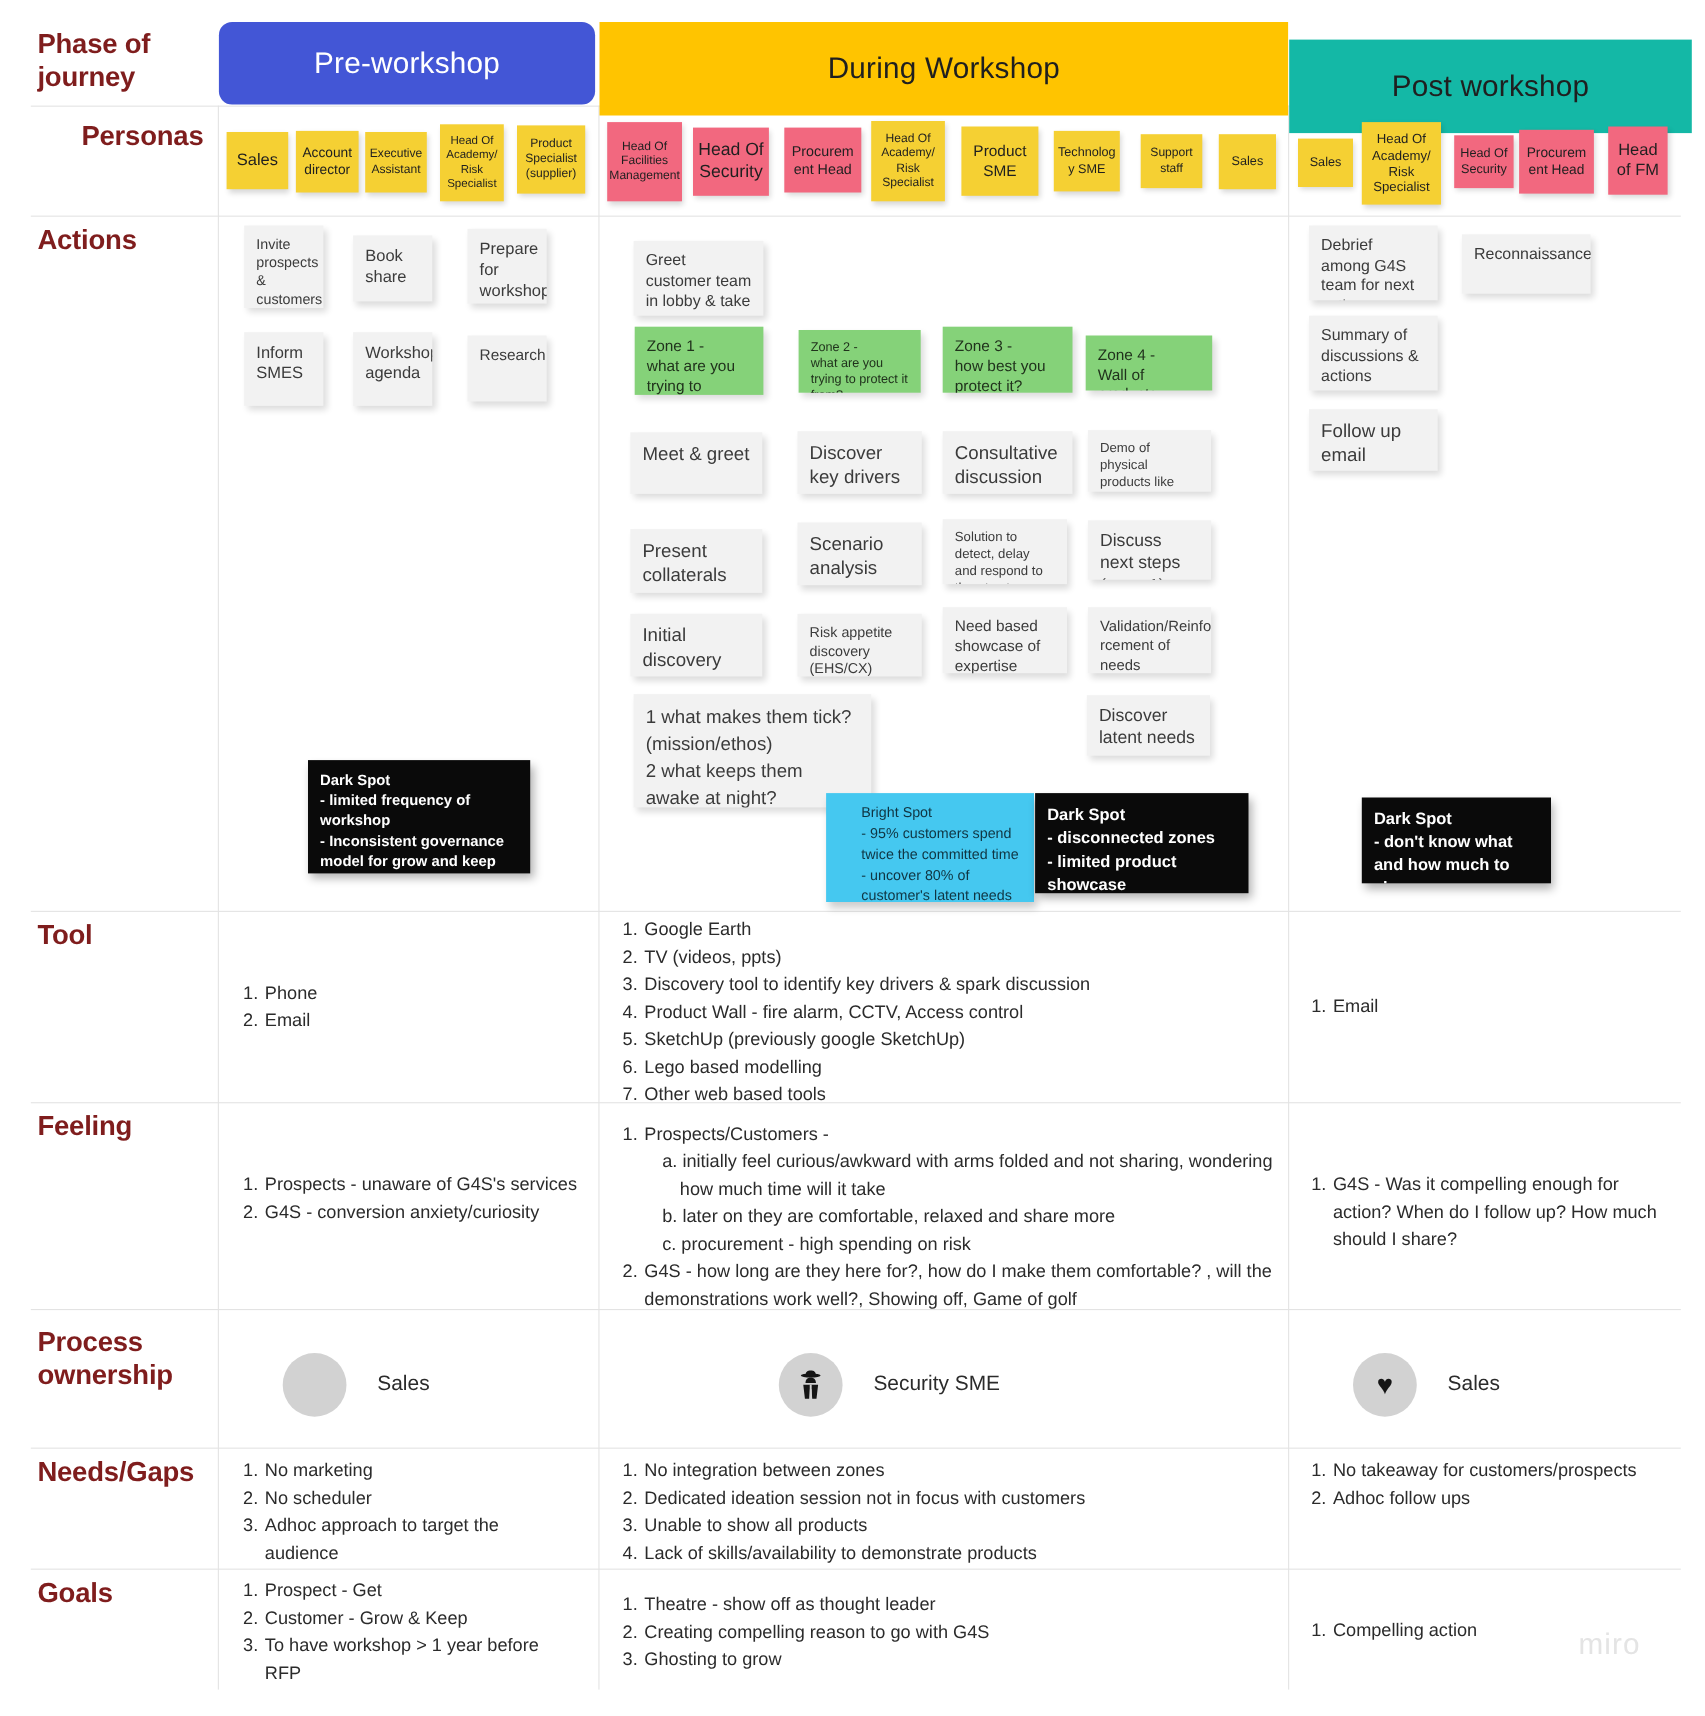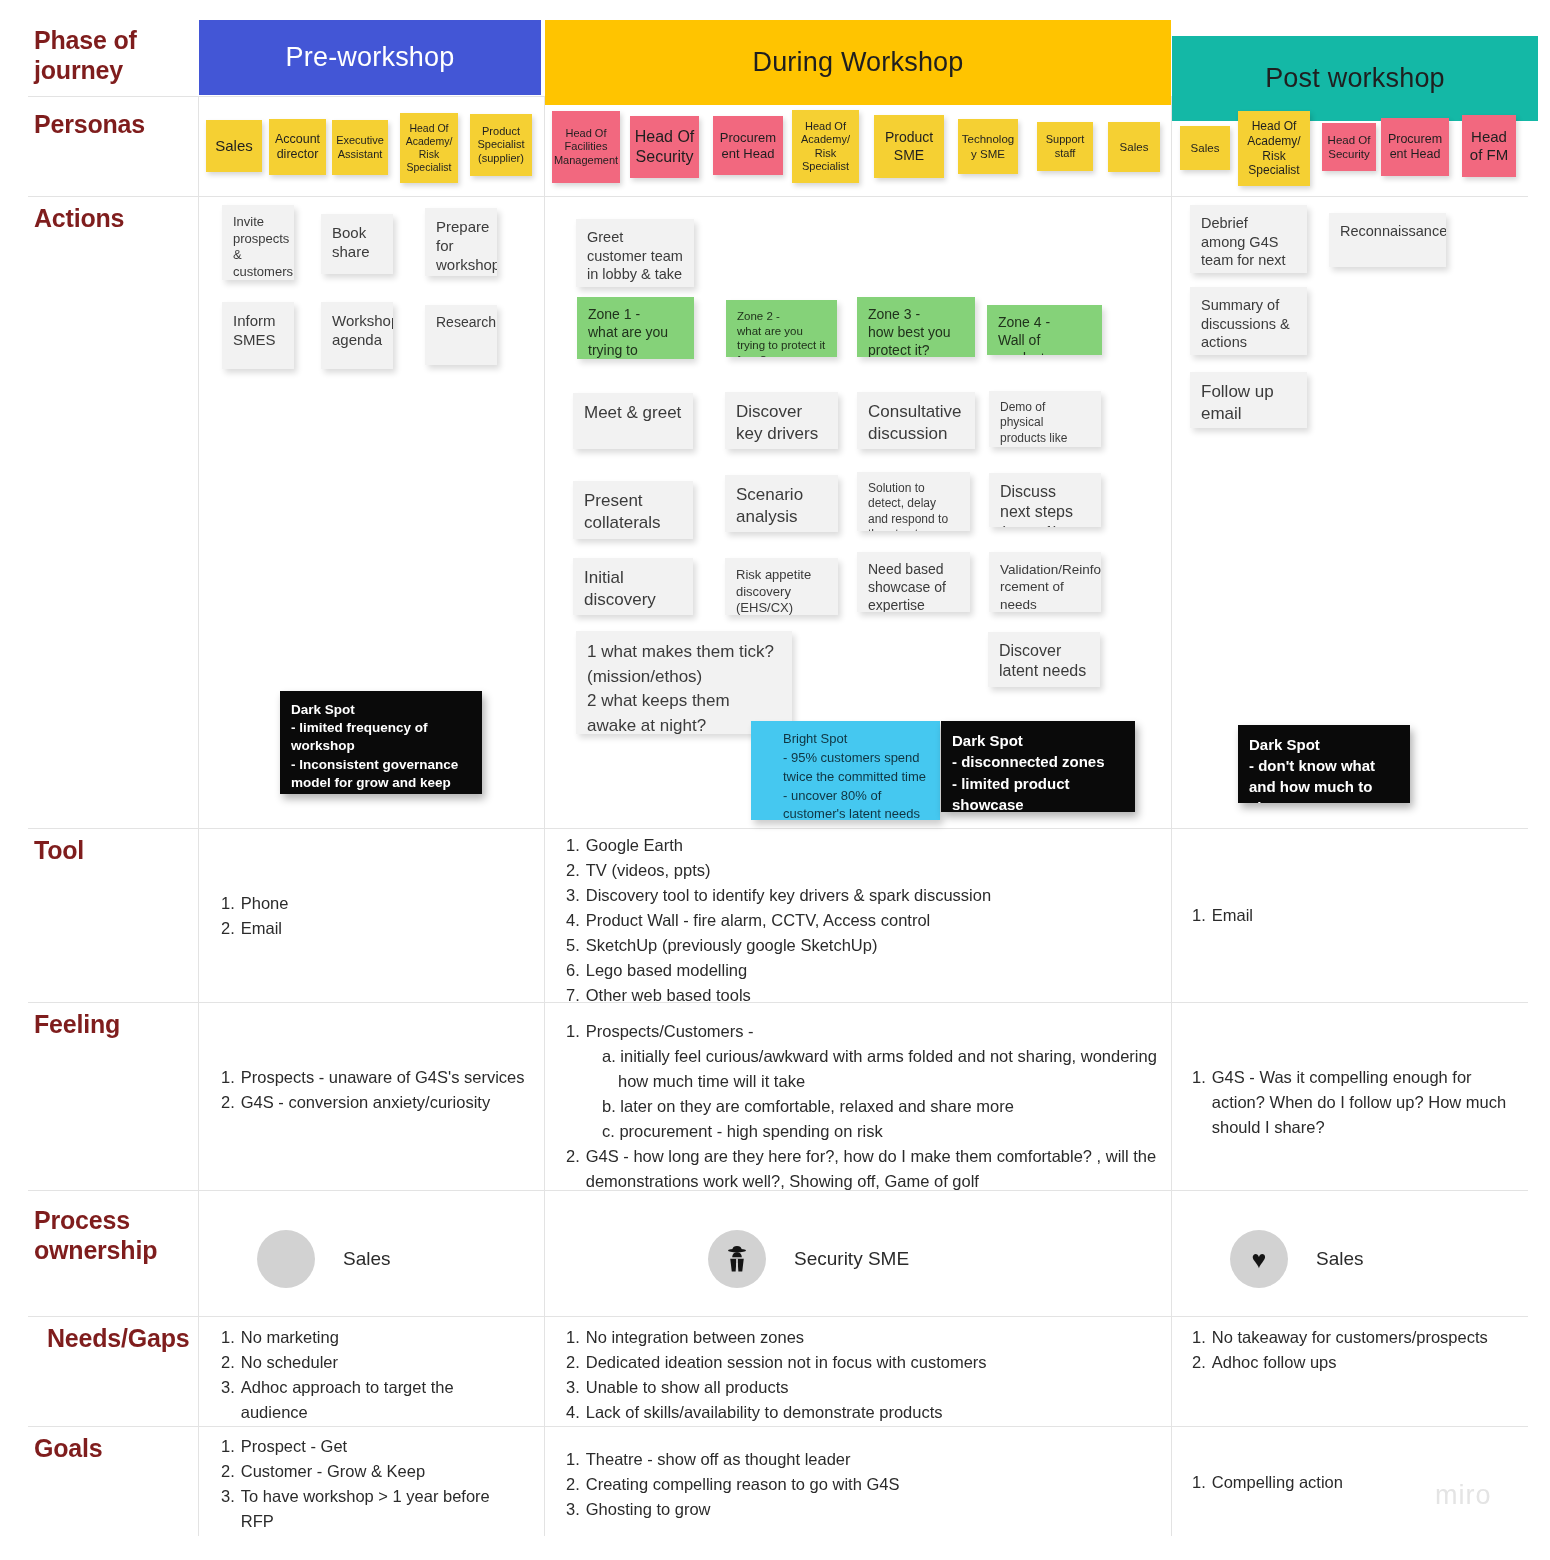--- a/index.html
+++ b/index.html
@@ -100,29 +100,29 @@
 
   <div class="row-sep" style="top:96px;"></div>
   <div class="row-sep" style="top:196px;"></div>
   <div class="row-sep" style="top:828px;"></div>
   <div class="row-sep" style="top:1002px;"></div>
   <div class="row-sep" style="top:1190px;"></div>
   <div class="row-sep" style="top:1316px;"></div>
   <div class="row-sep" style="top:1426px;"></div>
 
   <div class="rowlabel" style="top:26px; width:150px;">Phase of journey</div>
-  <div class="rowlabel" style="top:110px;">Personas</div>
+  <div class="rowlabel" style="top:110px;margin-left:40px;">Personas</div>
   <div class="rowlabel" style="top:204px;">Actions</div>
   <div class="rowlabel" style="top:836px;">Tool</div>
   <div class="rowlabel" style="top:1010px;">Feeling</div>
   <div class="rowlabel" style="top:1206px; width:152px;">Process ownership</div>
-  <div class="rowlabel" style="top:1324px;margin-left:13px;">Needs/Gaps</div>
+  <div class="rowlabel" style="top:1324px;">Needs/Gaps</div>
   <div class="rowlabel" style="top:1434px;">Goals</div>
 
-  <div class="band pre" style="left:199px; top:20px; width:342px; height:75px; background:#4356d6;">
+  <div class="band pre" style="left:199px; top:20px; width:342px; height:75px; background:#4356d6;border-radius:12px;">
     <span>Pre-workshop</span>
   </div>
   <div class="band" style="left:545px; top:20px; width:626px; height:85px; background:#ffc400;">
     <span>During Workshop</span>
   </div>
   <div class="band" style="left:1172px; top:36px; width:366px; height:85px; background:#14b8a6;align-items:center;">
     <span>Post workshop</span>
   </div>
 
   <div class="sticky yellow" style="left:206px; top:120px; width:56px; height:52px; font-size:15px;">Sales</div>

